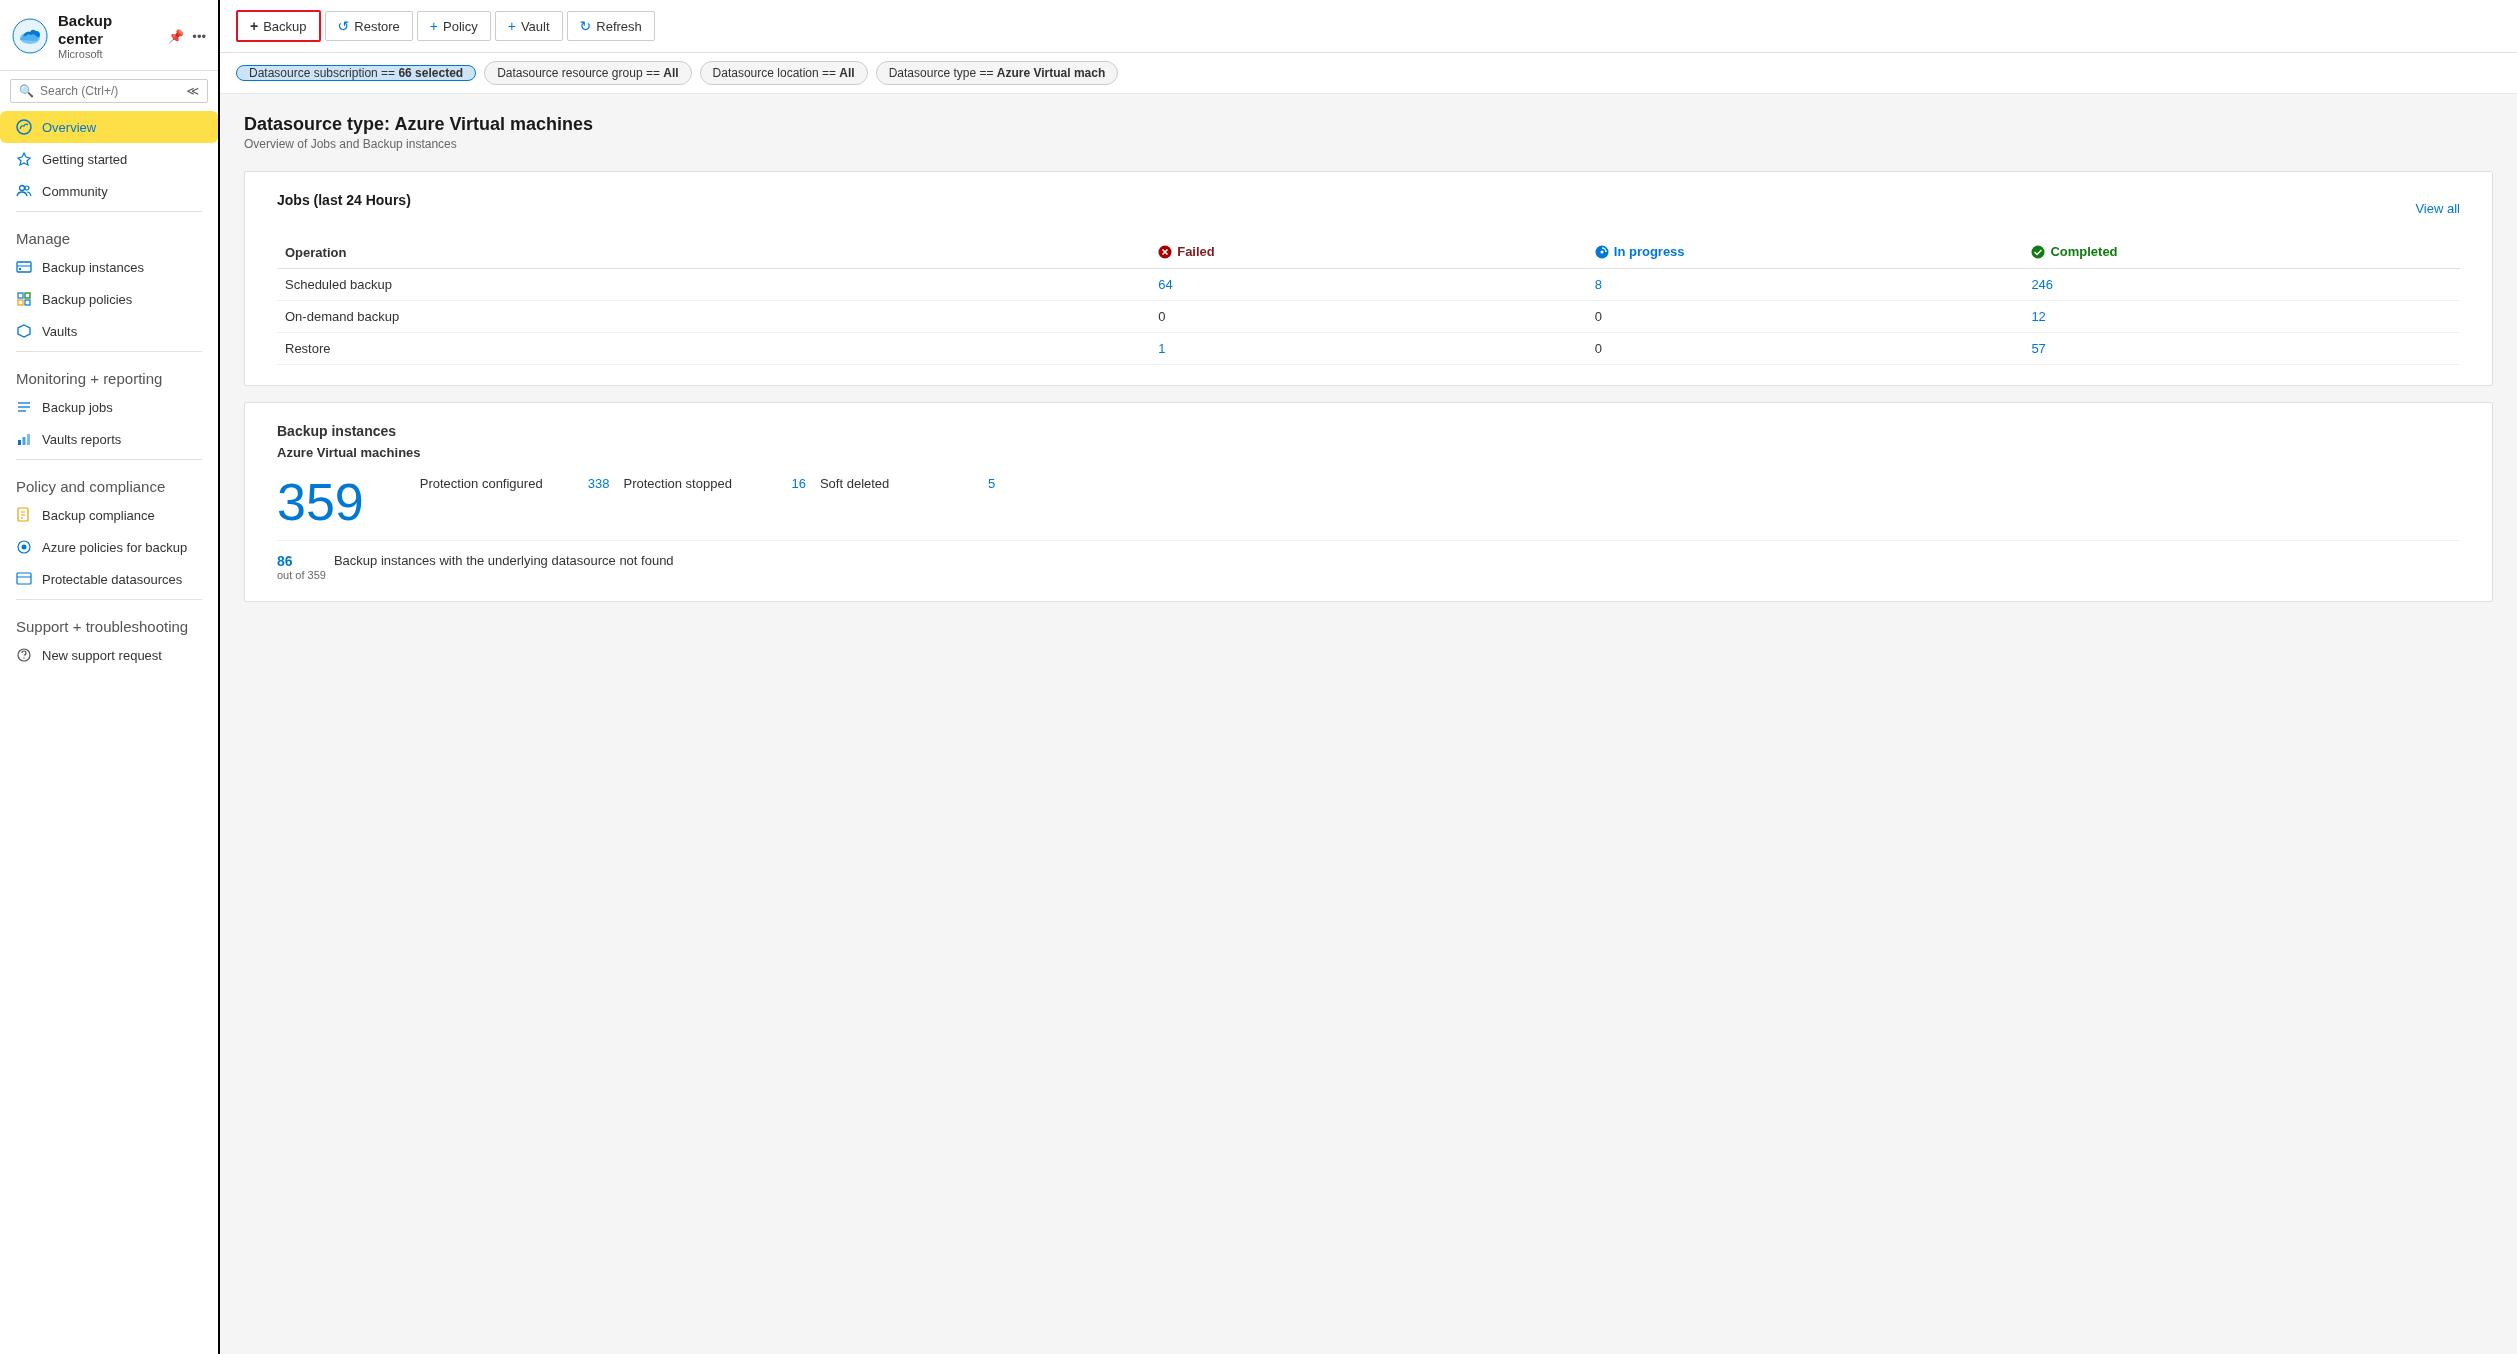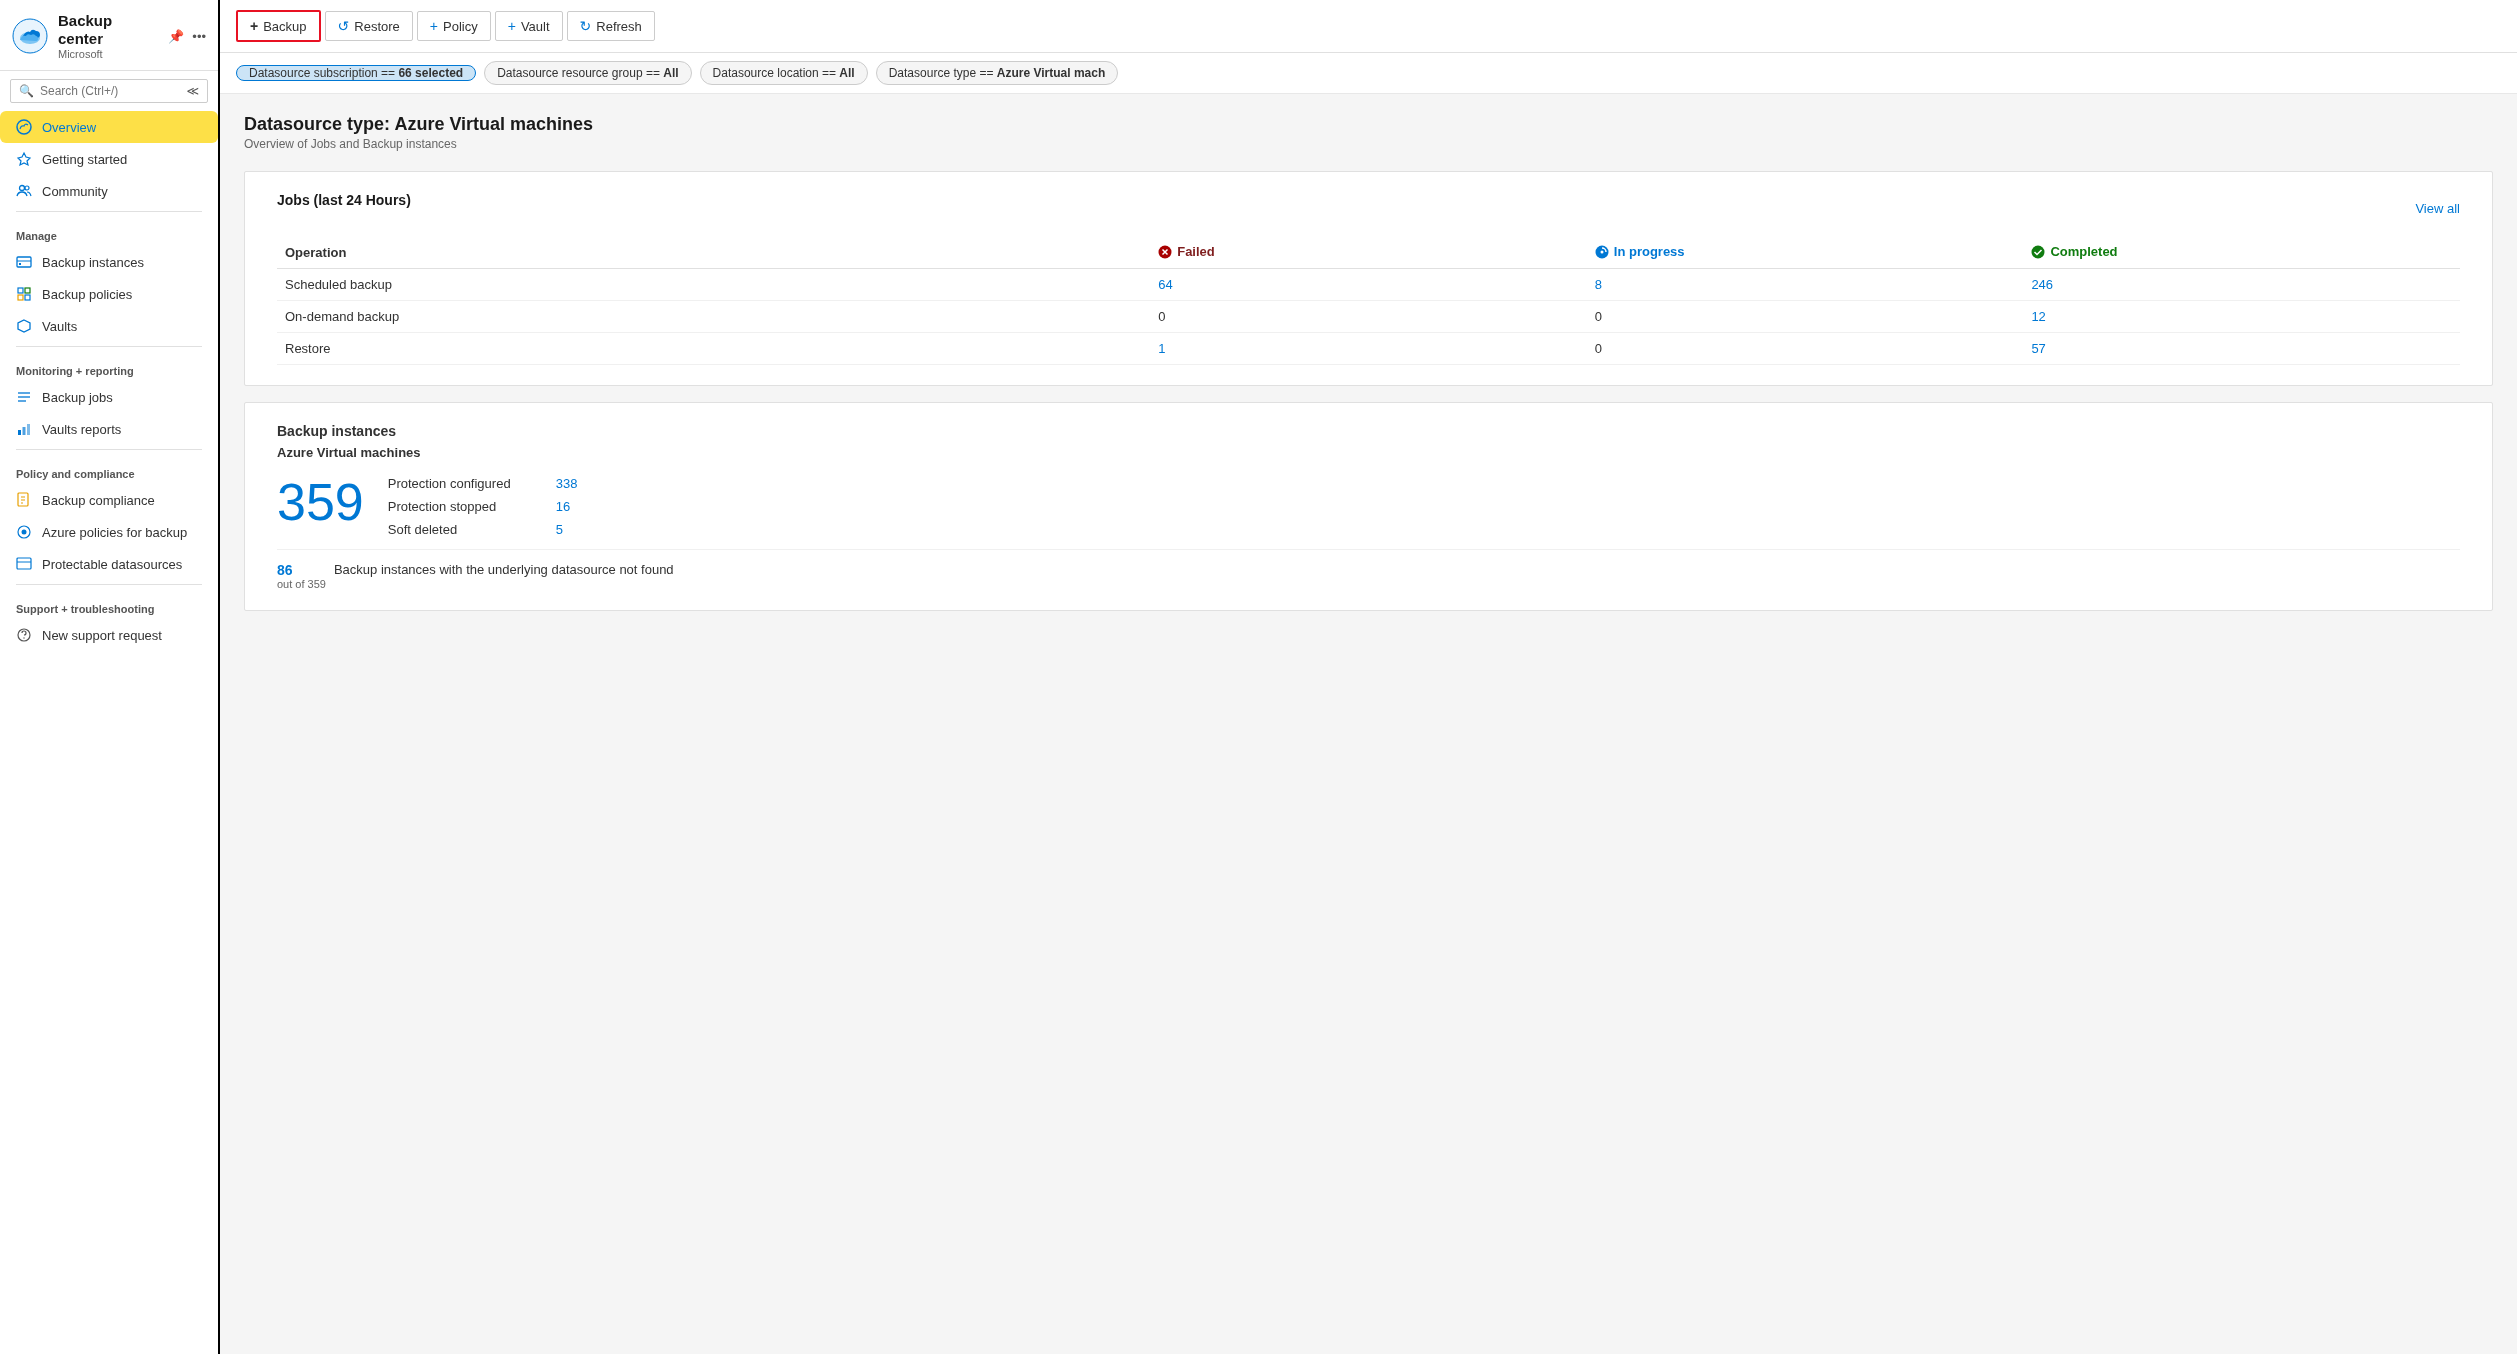--- a/index.html
+++ b/index.html
@@ -69,22 +69,22 @@
       cursor: pointer;
       color: #333;
       font-size: 13px;
       text-decoration: none;
     }
     .nav-item.active { background: #fde047; color: #0078d4; border-radius: 6px; }
     .nav-icon { width: 16px; height: 16px; flex-shrink: 0; display: flex; align-items: center; justify-content: center; }
 
     .nav-section-label {
       padding: 14px 16px 4px 16px;
-      font-size: 11px;
-      font-weight: 700;
+      font-size: 15px;
+      font-weight: 400;
       color: #555;
       text-transform: none;
     }
     .nav-divider { height: 1px; background: #e0e0e0; margin: 4px 16px; }
 
     
     .main {
       flex: 1;
       display: flex;
       flex-direction: column;
@@ -212,21 +212,21 @@
     .num-link { color: #0078d4; cursor: pointer; font-weight: 500; }
     .num-zero { color: #333; }
 
     
     .instances-title { font-size: 14px; font-weight: 600; margin-bottom: 6px; }
     .instances-subtitle { font-size: 13px; font-weight: 600; margin-bottom: 16px; }
 
     .instances-body { display: flex; gap: 24px; align-items: flex-start; }
     .instances-count { font-size: 52px; font-weight: 300; color: #0078d4; line-height: 1; min-width: 80px; }
 
-    .instances-details { display: flex; flex-direction: column; gap: 8px; flex: 1; }
+    .instances-details { display: flex; gap: 14px; flex: 1; margin-left: 32px; }
     .instances-row { display: flex; align-items: center; gap: 8px; font-size: 13px; }
     .instances-row-label { color: #333; min-width: 160px; }
     .instances-row-value { color: #0078d4; font-weight: 500; cursor: pointer; }
 
     .instances-footer { display: flex; gap: 8px; align-items: flex-start; font-size: 13px; margin-top: 12px; padding-top: 12px; border-top: 1px solid #f0f0f0; }
     .instances-footer-num { color: #0078d4; font-weight: 600; font-size: 14px; white-space: nowrap; }
     .instances-footer-sub { color: #666; font-size: 11px; }
     .instances-footer-text { color: #333; }
 
     

